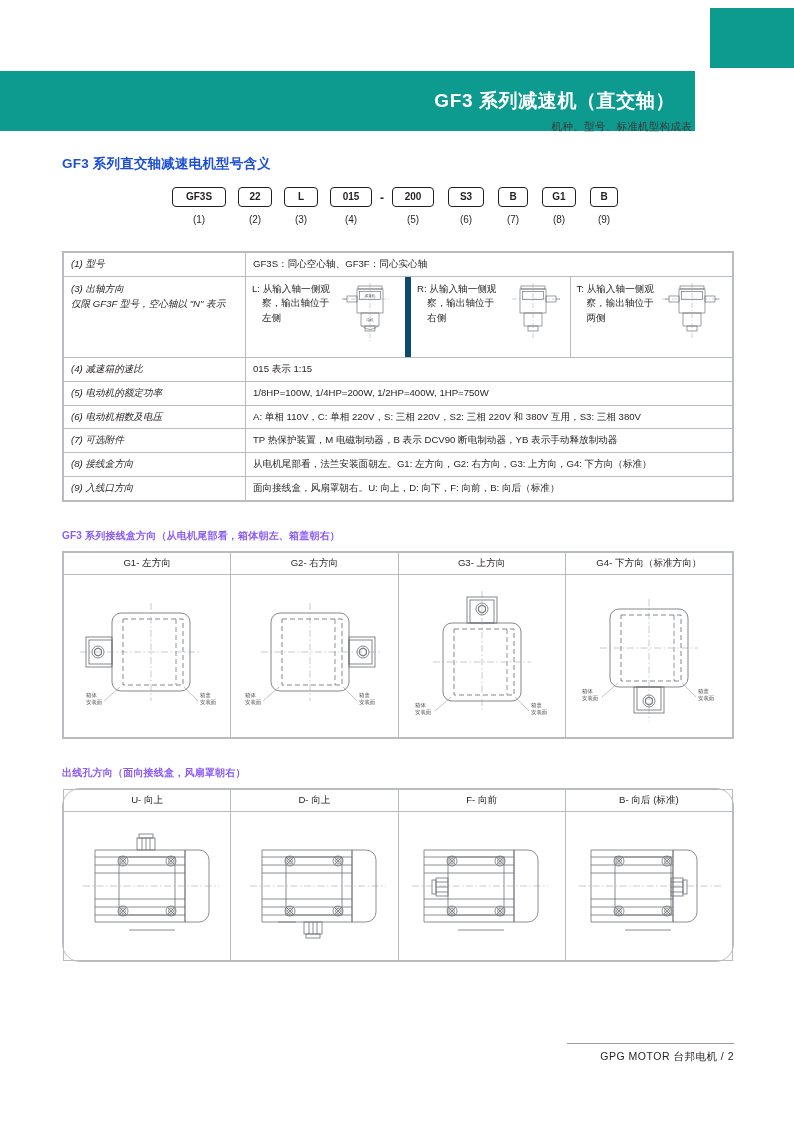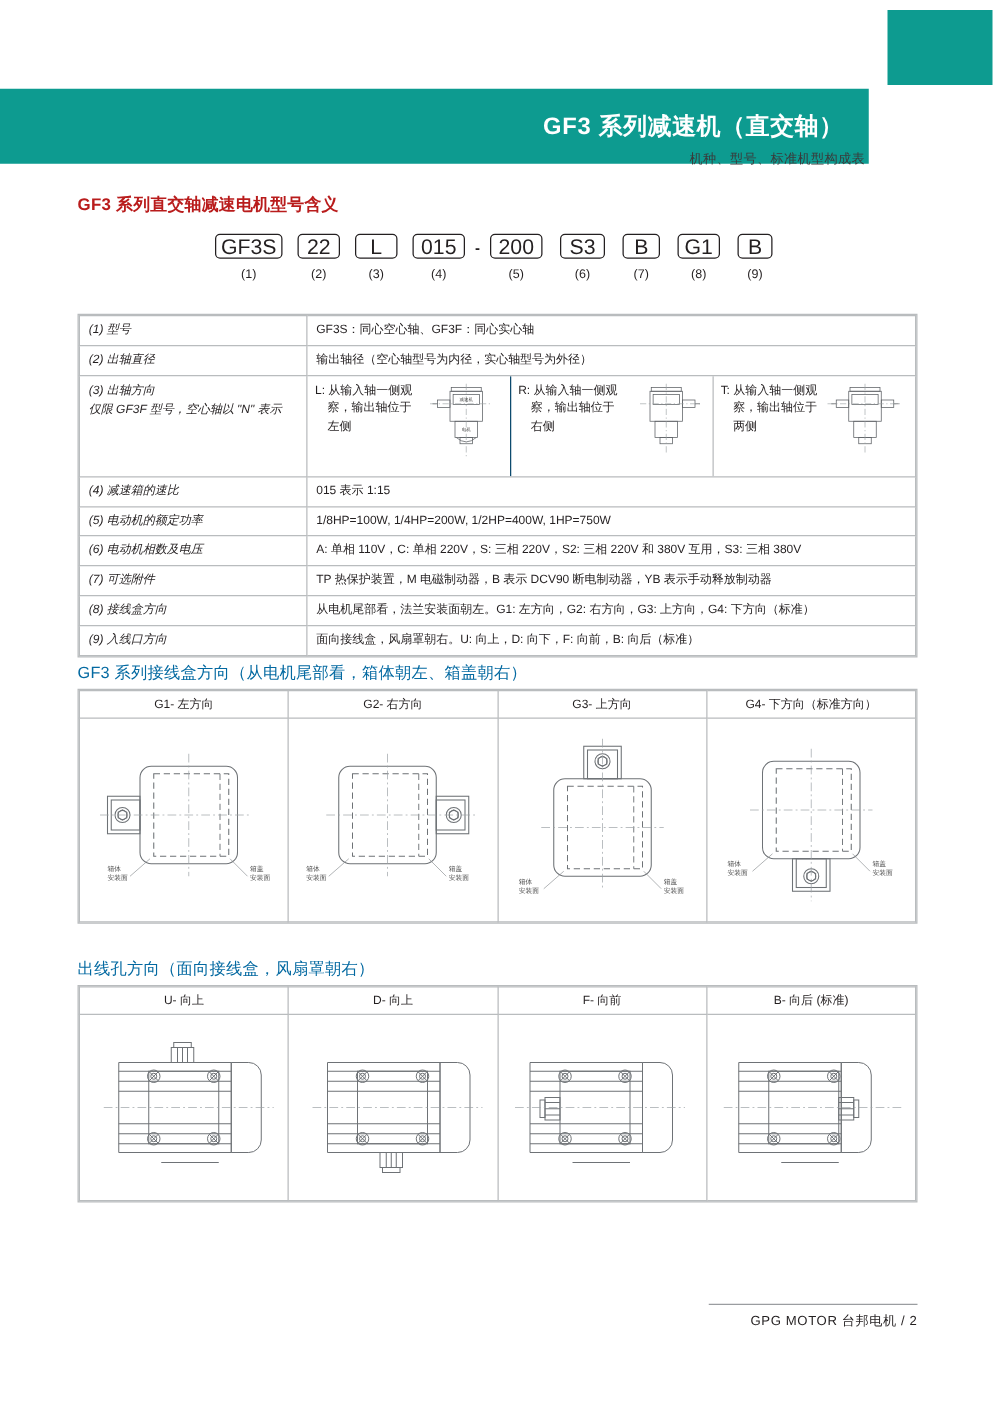--- a/index.html
+++ b/index.html
@@ -32,35 +32,35 @@
     background:#0d9b90;
   }
   .hdr-sub{
     position:absolute;right:102px;top:120px;
     font-size:10.5px;color:#3a3a3a;white-space:nowrap;letter-spacing:.3px;
   }
 
   
   .sec-black{
     position:absolute;left:62px;
-    font-size:13.5px;font-weight:bold;color:#b91c1c;letter-spacing:.2px;
+    font-size:13.5px;font-weight:bold;color:#1d4ed8;letter-spacing:.2px;
   }
   .sec-teal{
     position:absolute;left:62px;
-    font-size:13px;font-weight:normal;color:#0369a1;letter-spacing:.2px;
+    font-size:10px;font-weight:bold;color:#8b5cf6;letter-spacing:.2px;
   }
 
   
   .chips{position:absolute;left:62px;top:187px;width:672px;height:42px;}
   .chip{
     position:absolute;top:0;height:20px;
     border:1.4px solid #231f20;border-radius:4px;
     box-sizing:border-box;
     display:flex;align-items:center;justify-content:center;
-    font-size:17px;font-weight:normal;color:#231f20;line-height:1;
+    font-size:10px;font-weight:bold;color:#231f20;line-height:1;
     background:#fff;
   }
   .chip-num{
     position:absolute;top:25px;height:14px;
     display:flex;align-items:center;justify-content:center;
     font-size:10px;color:#231f20;
   }
   .dash{
     position:absolute;top:4px;height:14px;
     display:flex;align-items:center;justify-content:center;
@@ -168,42 +168,38 @@
   <div class="tbl">
     <table>
       <colgroup>
           <col style="width:182px;">
           <col>
         </colgroup>
       <tbody>
         <tr>
           <td class="lbl">(1) 型号</td>
           <td class="val">GF3S：同心空心轴、GF3F：同心实心轴</td>
-        </tr>
-        <tr>
-          <td class="lbl">(2) 出轴直径</td>
-          <td class="val">输出轴径（空心轴型号为内径，实心轴型号为外径）</td>
         </tr>
 
         <tr class="row3">
           <td class="lbl">
             <div>(3) 出轴方向</div>
             <div>仅限 GF3F 型号，空心轴以 "N" 表示</div>
           </td>
           <td style="padding:0;">
             <table style="width:100%;table-layout:fixed;border-collapse:collapse;">
               <colgroup>
                   <col style="width:33.34%">
                   <col style="width:33.33%">
                   <col style="width:33.33%">
                 </colgroup>
               <tbody>
                   <tr>
 
-                <td class="dir-cell" style="border:none;border-right:1px solid #0c4a6e;">
+                <td class="dir-cell" style="border:none;border-right:6px solid #0c4a6e;">
                   <div class="dir-txt">
                     <span>L: 从输入轴一侧观</span>
                     <span class="ind">察，输出轴位于</span>
                     <span class="ind">左侧</span>
                   </div>
                   <svg class="dir-svg cad" width="66" height="66" viewBox="0 0 66 66">
                     <g stroke="#5b5f63" fill="none" stroke-width="0.6">
                       <rect x="22" y="8" width="26" height="24"></rect>
                       <rect x="24.5" y="10.5" width="21" height="8"></rect>
                       <rect x="12" y="15" width="10" height="6"></rect>
@@ -455,21 +451,21 @@
               </svg>
             </div>
           </td>
         </tr>
       </tbody>
     </table>
   </div>
 
   <div class="sec-teal" style="top:766px;">出线孔方向（面向接线盒，风扇罩朝右）</div>
 
-  <div class="dtbl" style="top:788px;">
+  <div class="dtbl" style="top:788px;border-radius:18px;">
     <table>
       <colgroup>
           <col style="width:25%">
           <col style="width:25%">
           <col style="width:25%">
           <col style="width:25%">
         </colgroup>
       <thead>
         <tr>
           <th>U- 向上</th>

